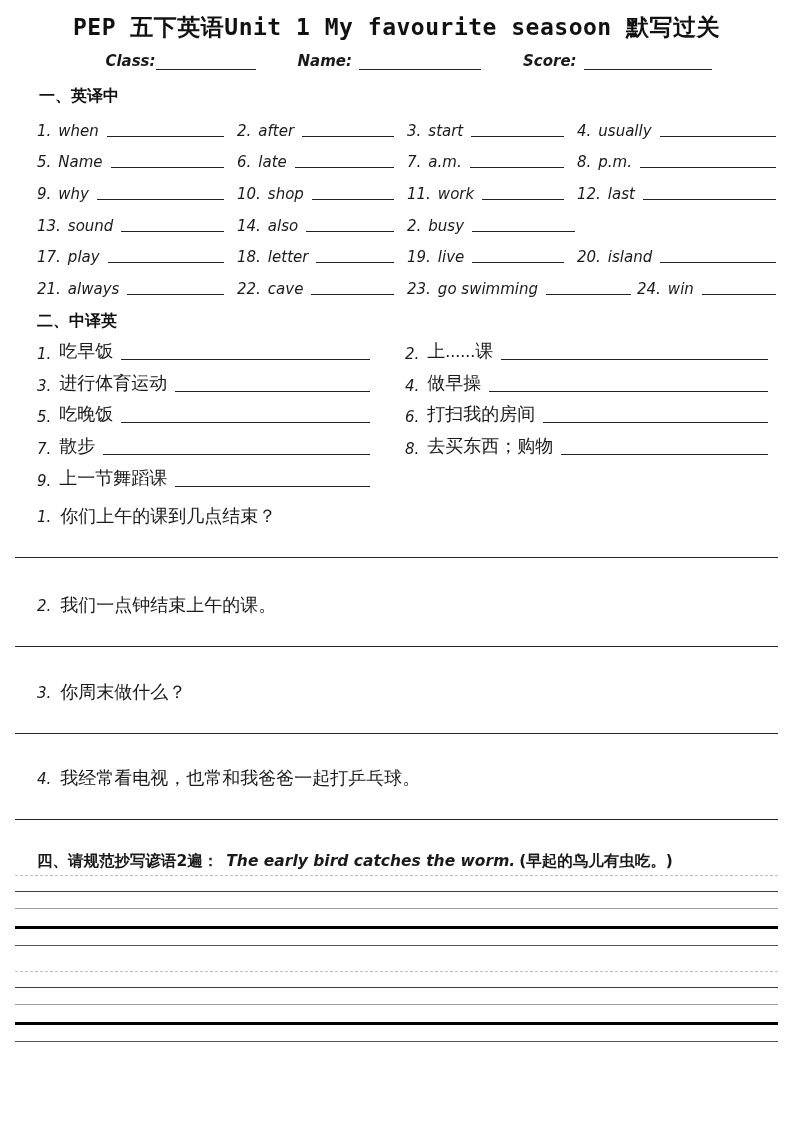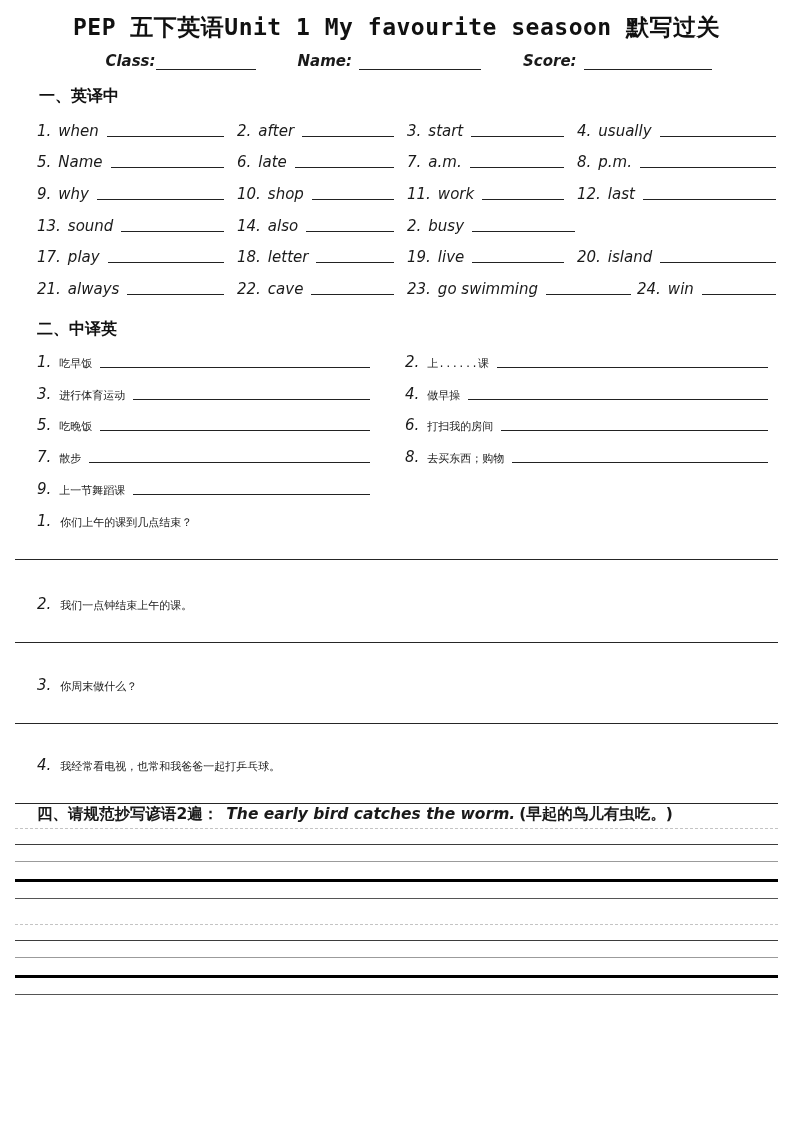--- a/index.html
+++ b/index.html
@@ -46,51 +46,52 @@
   .hline.w3 { width: 128px; margin-left: 7px; }
 
   
   .sec-head {
     margin-left: 22px;
     font-size: 16px;
     font-weight: bold;
     color: #111;
   }
   .s1-head { margin-top: 16px; margin-left: 24px; }
-  .s2-head { margin-top: 20px; }
+  .s2-head { margin-top: 12px; }
   .s3-head { margin-top: 16px; }
 
   
   .vrows { margin-left: 22px; margin-top: 2px; }
   .vrow { display: flex; height: 31.7px; align-items: flex-end; }
   .cell { display: flex; align-items: flex-end; padding-bottom: 1px; }
   .c1 { width: 200px; } .c2 { width: 170px; } .c3 { width: 170px; } .c4 { width: 201px; }
   .c3w { width: 230px; } .c4n { width: 141px; }
   .num { font-style: italic; font-size: 15px; flex-shrink: 0; }
   .word { font-style: italic; font-size: 15px; margin-left: 7px; white-space: nowrap; flex-shrink: 0; }
   .uline { flex: 1; border-bottom: 1.5px solid #222; margin: 0 13px 3px 8px; height: 10px; }
   .cell:last-child .uline { margin-right: 2px; }
   .vrow .c3w .uline { margin-right: 6px; }
 
   
   .prow { display: flex; height: 31.7px; align-items: flex-end; margin-left: 22px; }
   .pl { width: 368px; display: flex; align-items: flex-end; padding-bottom: 1px; }
   .pr { flex: 1; display: flex; align-items: flex-end; padding-bottom: 1px; }
-  .cn { font-size: 11px; font-family: Liberation Mono, monospace; margin-left: 8px; white-space: nowrap; flex-shrink: 0; }
+  .cn { font-size: 18px; font-family: Liberation Sans, sans-serif; margin-left: 8px; white-space: nowrap; flex-shrink: 0; }
   .pl .uline { margin-right: 35px; }
   .pr .uline { margin-right: 10px; }
 
   
   .q { margin-left: 22px; font-size: 15px; display: flex; align-items: baseline; }
   .q .cn { margin-left: 9px; }
   .q1 { margin-top: 13px; } .q2 { margin-top: 35px; } .q3 { margin-top: 33px; } .q4 { margin-top: 32px; }
   .ans-line { margin-top: 29px; border-bottom: 1.9px solid #262626; height: 0; }
 
   
   .s4-head {
+    margin-top: 31px;
     margin-left: 22px;
     font-size: 15.5px;
     font-weight: bold;
     display: flex;
     align-items: baseline;
     white-space: nowrap;
   }
   .s4-en { font-style: italic; margin: 0 4px 0 8px; font-family: "DejaVu Sans", sans-serif; }
 
   

